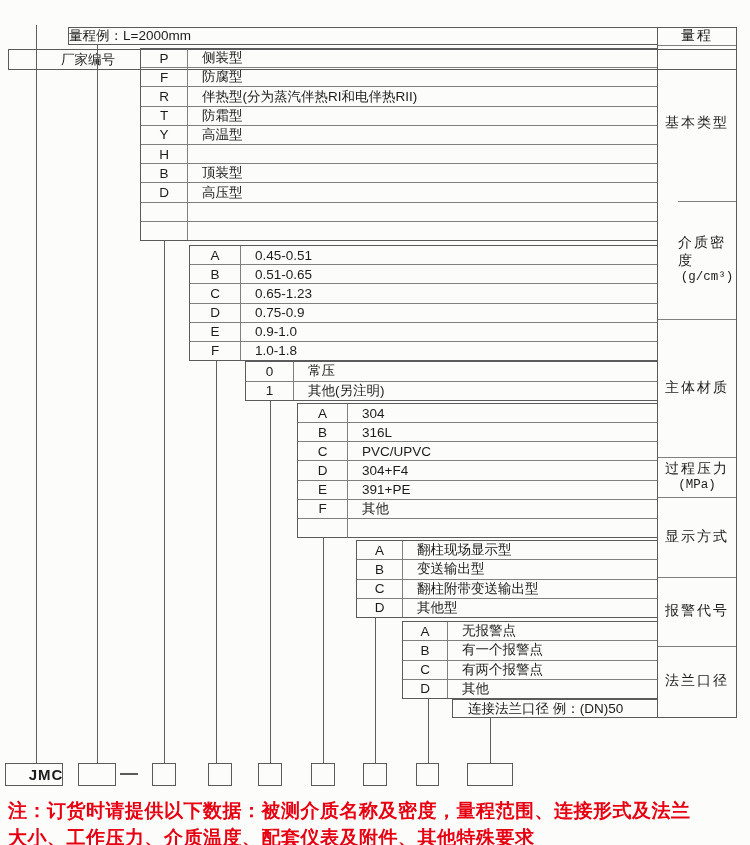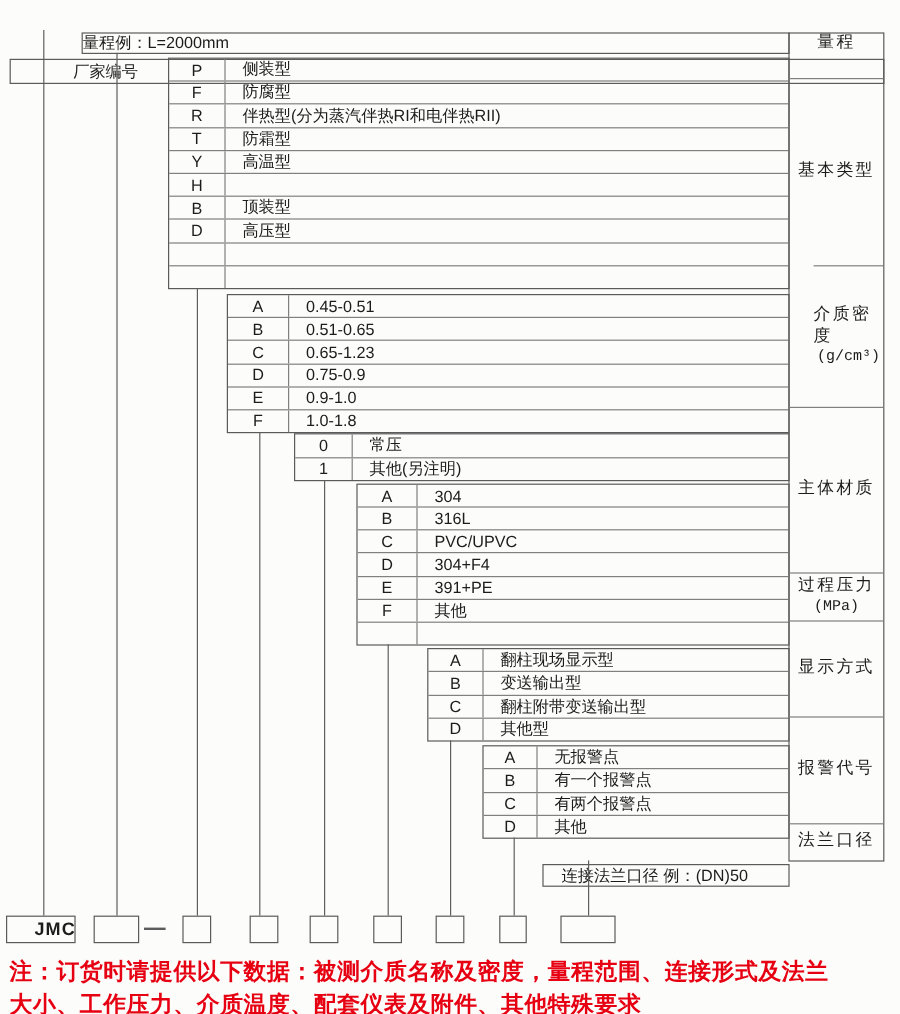--- a/index.html
+++ b/index.html
@@ -18,33 +18,33 @@
   .kcell{width:var(--kw);border-right:1px solid #808080;display:flex;align-items:center;justify-content:center;
          font-size:13.5px;box-sizing:border-box;}
   .dcell{flex:1;display:flex;align-items:center;padding-left:14px;font-size:13.5px;white-space:nowrap;overflow:hidden;}
 
   .sec-basic   {left:140px;top:48px; width:518px;height:193px;--kw:47px;}
   .sec-density {left:189px;top:245px;width:469px;height:116px;--kw:51px;}
   .sec-pressure{left:245px;top:361px;width:413px;height:40px; --kw:48px;}
   .sec-material{left:297px;top:403px;width:361px;height:135px;--kw:50px;}
   .sec-display {left:356px;top:540px;width:302px;height:78px; --kw:46px;}
   .sec-alarm   {left:402px;top:621px;width:256px;height:78px; --kw:45px;}
-  .sec-flange  {left:452px;top:720px;width:206px;height:19px;}
+  .sec-flange  {left:452px;top:699px;width:206px;height:19px;}
   .sec-flange .dcell{padding-left:15px;}
 
   
   .side{position:absolute;left:657px;top:27px;width:80px;height:691px;border:1px solid #5b5b5b;
         box-sizing:border-box;display:flex;flex-direction:column;}
   .scell{border-top:1px solid #808080;box-sizing:border-box;display:flex;flex-direction:column;
          align-items:center;justify-content:center;
          font-family:Liberation Mono, monospace;font-size:14px;letter-spacing:2px;line-height:1.25;}
   .scell:first-child{border-top:none;}
   .scell .unit{font-size:12.5px;letter-spacing:0;}
-  .sc1{height:17px;} .sc2{height:156px;margin-top:20px;} .sc3{height:118px;margin-left:20px;} .sc4{height:40px;}
-  .sc5{height:138px;} .sc6{height:80px;} .sc7{height:89px;} .sc8{flex:1;}
+  .sc1{height:17px;} .sc2{height:156px;} .sc3{height:118px;margin-left:20px;} .sc4{height:40px;}
+  .sc5{height:138px;} .sc6{height:80px;} .sc7{height:69px;} .sc8{flex:1;}
 
   
   .vline{position:absolute;width:1px;background:#5f5f5f;}
   .vl1{left:36px; top:25px; height:738px;}
   .vl2{left:97px; top:44px; height:719px;}
   .vl3{left:164px;top:240px;height:523px;}
   .vl4{left:216px;top:360px;height:403px;}
   .vl5{left:270px;top:400px;height:363px;}
   .vl6{left:323px;top:537px;height:226px;}
   .vl7{left:375px;top:617px;height:146px;}

